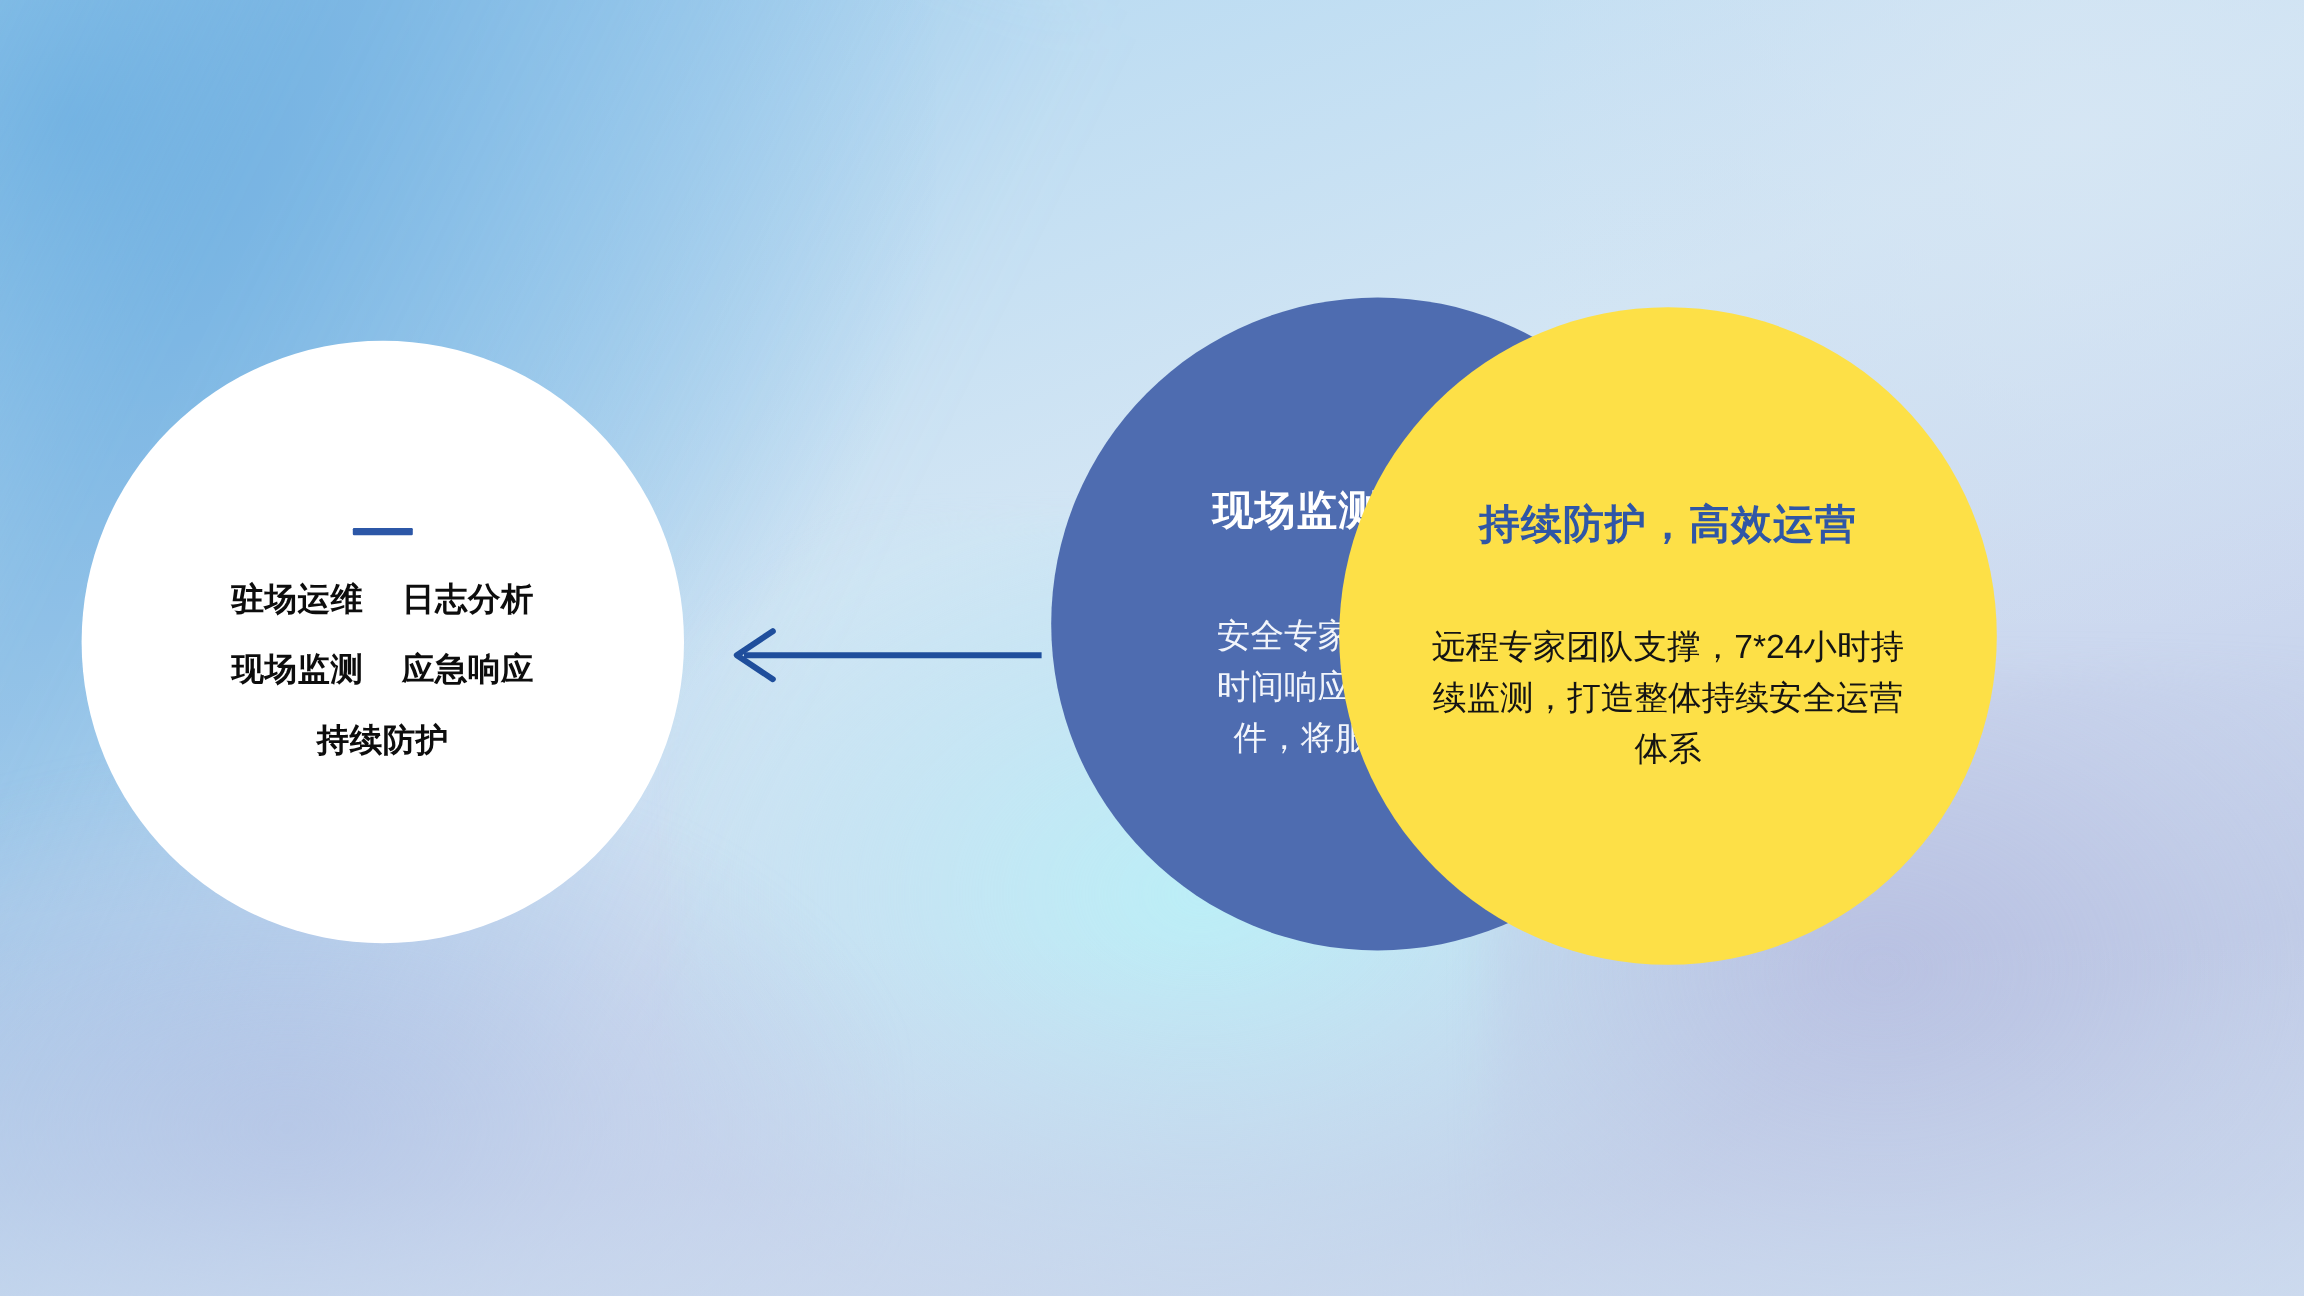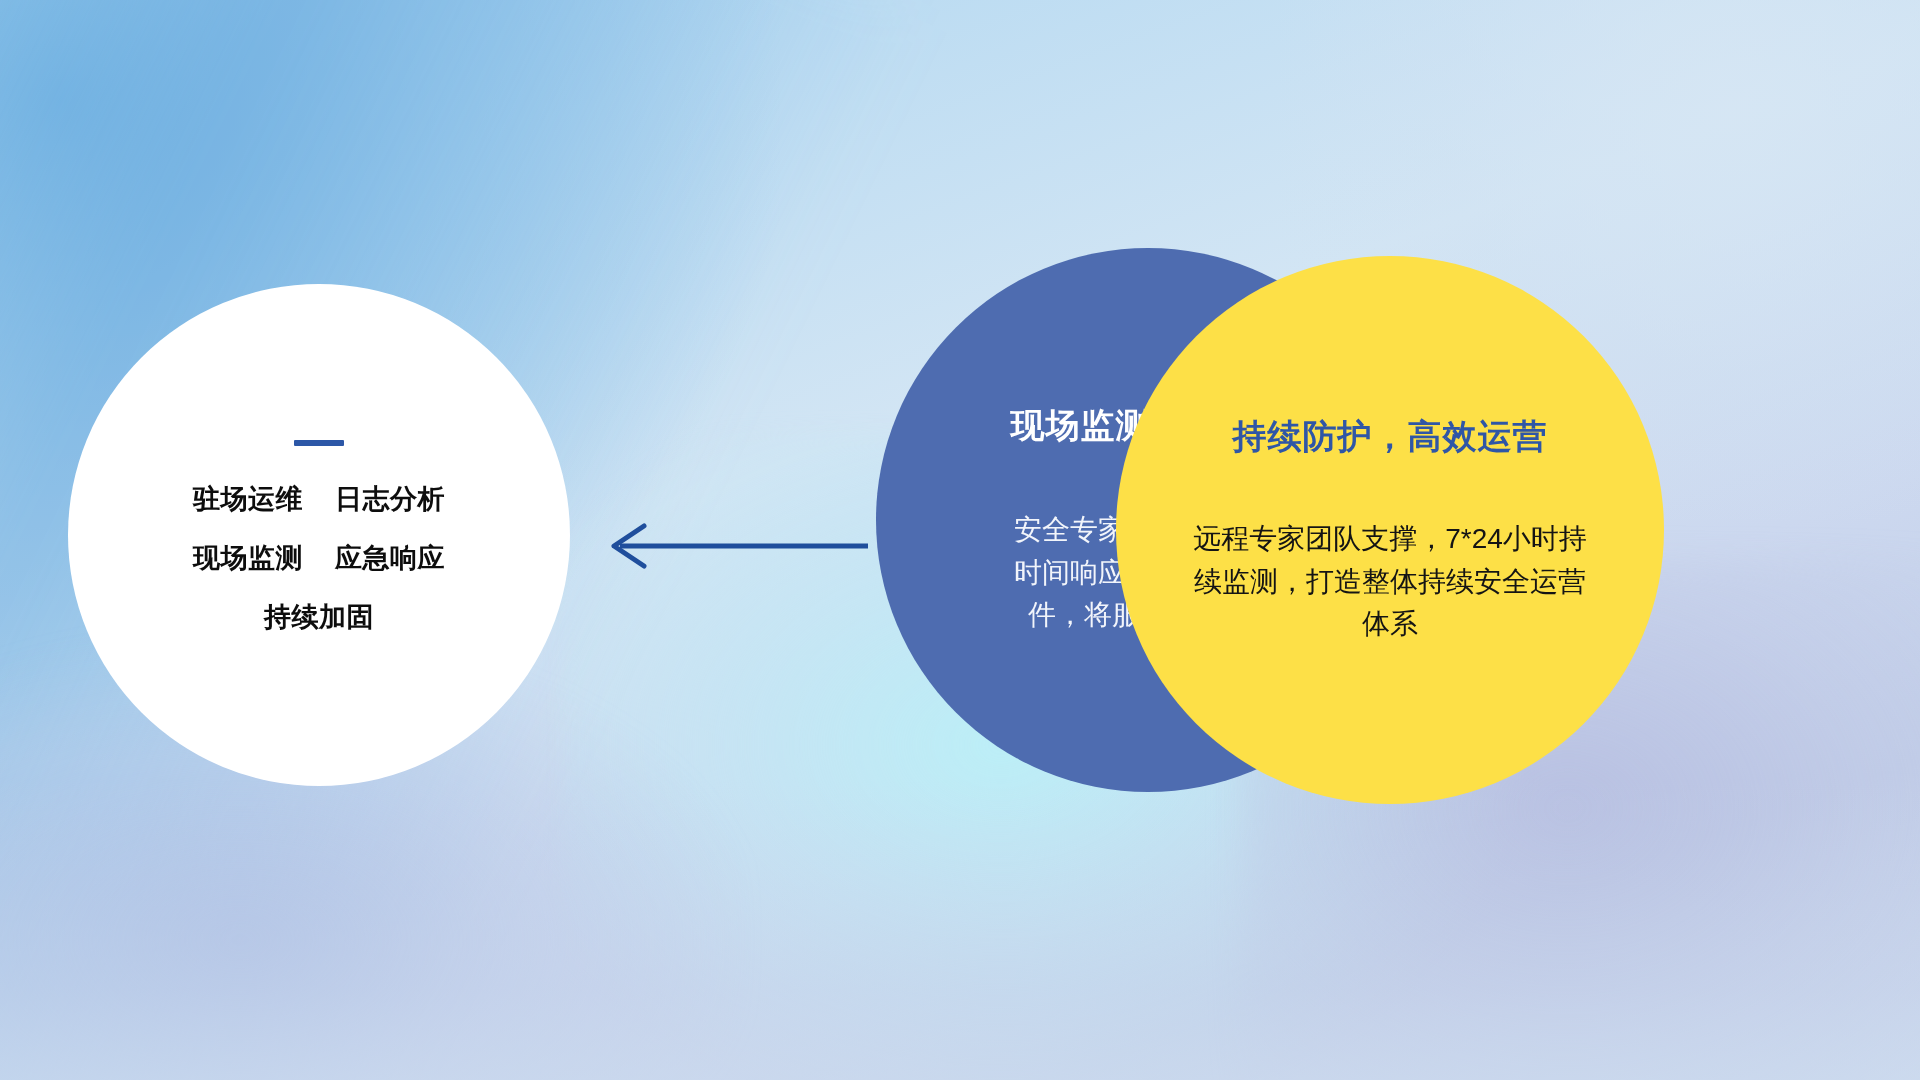--- a/index.html
+++ b/index.html
@@ -156,21 +156,21 @@
       <div id="right-heading">持续防护，高效运营</div>
       <div id="right-body">远程专家团队支撑，7*24小时持续监测，打造整体持续安全运营体系</div>
     </div>
   </div>
 
   <div class="circle" id="circle-left">
     <div class="inner">
       <div class="accent-dash"></div>
       <div class="left-line">驻场运维    日志分析</div>
       <div class="left-line">现场监测    应急响应</div>
-      <div class="left-line">持续加固</div>
+      <div class="left-line">持续防护</div>
     </div>
   </div>
 
   <svg id="flow-arrow" viewBox="0 0 270 52">
     <line x1="268" y1="26" x2="20" y2="26" stroke="#1f4e9c" stroke-width="5"></line>
     <polyline points="44,6 14,26 44,46" fill="none" stroke="#1f4e9c" stroke-width="5" stroke-linecap="round" stroke-linejoin="round"></polyline>
   </svg>
 
 </div>
 

